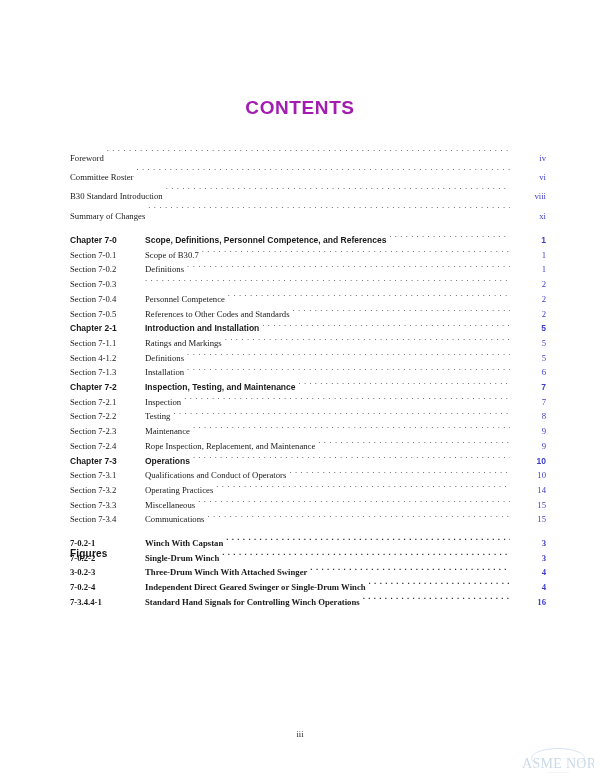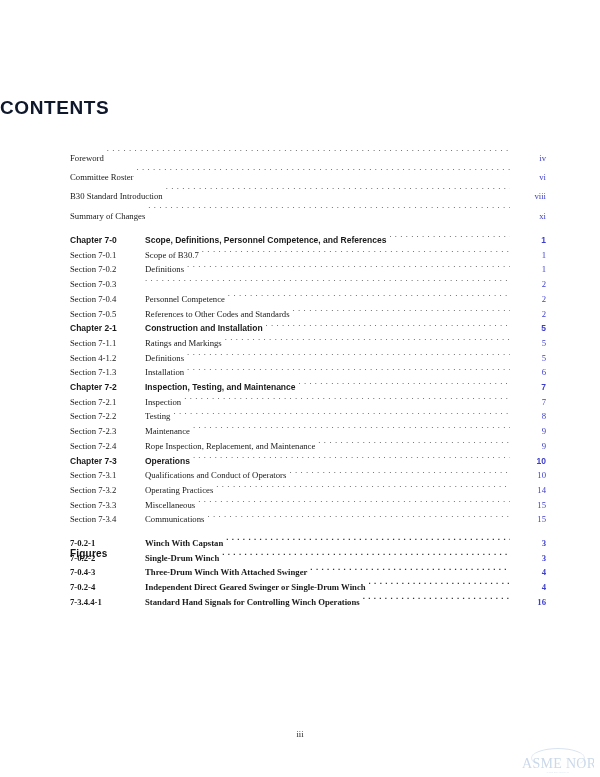--- a/index.html
+++ b/index.html
@@ -21,26 +21,26 @@
     inset: 0;
     background: #ffffff;
   }
 
   
   .contents-title {
     position: absolute;
     top: 97px;
     left: 0;
     width: 600px;
-    text-align: left;
+    text-align: center;
     font-family: "Liberation Sans", sans-serif;
     font-weight: bold;
     font-size: 19px;
     letter-spacing: 0.6px;
-    color: #0f172a;
+    color: #a21caf;
   }
 
   
   .toc-block {
     position: absolute;
     left: 70px;
     width: 476px;
   }
   #front-matter-block { top: 149px; }
   #chapters-block     { top: 233px; }
@@ -219,21 +219,21 @@
         <span class="toc-page">2</span>
       </div>
       <div class="toc-row">
         <span class="toc-label">Section 7-0.5</span>
         <span class="toc-title">References to Other Codes and Standards</span>
         <span class="toc-leader"></span>
         <span class="toc-page">2</span>
       </div>
       <div class="toc-row is-chapter">
         <span class="toc-label">Chapter 2-1</span>
-        <span class="toc-title">Construction and Installation</span>
+        <span class="toc-title">Introduction and Installation</span>
         <span class="toc-leader"></span>
         <span class="toc-page">5</span>
       </div>
       <div class="toc-row">
         <span class="toc-label">Section 7-1.1</span>
         <span class="toc-title">Ratings and Markings</span>
         <span class="toc-leader"></span>
         <span class="toc-page">5</span>
       </div>
       <div class="toc-row">
@@ -319,21 +319,21 @@
         <span class="toc-leader"></span>
         <span class="toc-page">3</span>
       </div>
       <div class="toc-row">
         <span class="toc-label">7-0.2-2</span>
         <span class="toc-title">Single-Drum Winch</span>
         <span class="toc-leader"></span>
         <span class="toc-page">3</span>
       </div>
       <div class="toc-row">
-        <span class="toc-label">7-0.4-3</span>
+        <span class="toc-label">3-0.2-3</span>
         <span class="toc-title">Three-Drum Winch With Attached Swinger</span>
         <span class="toc-leader"></span>
         <span class="toc-page">4</span>
       </div>
       <div class="toc-row">
         <span class="toc-label">7-0.2-4</span>
         <span class="toc-title">Independent Direct Geared Swinger or Single-Drum Winch</span>
         <span class="toc-leader"></span>
         <span class="toc-page">4</span>
       </div>

